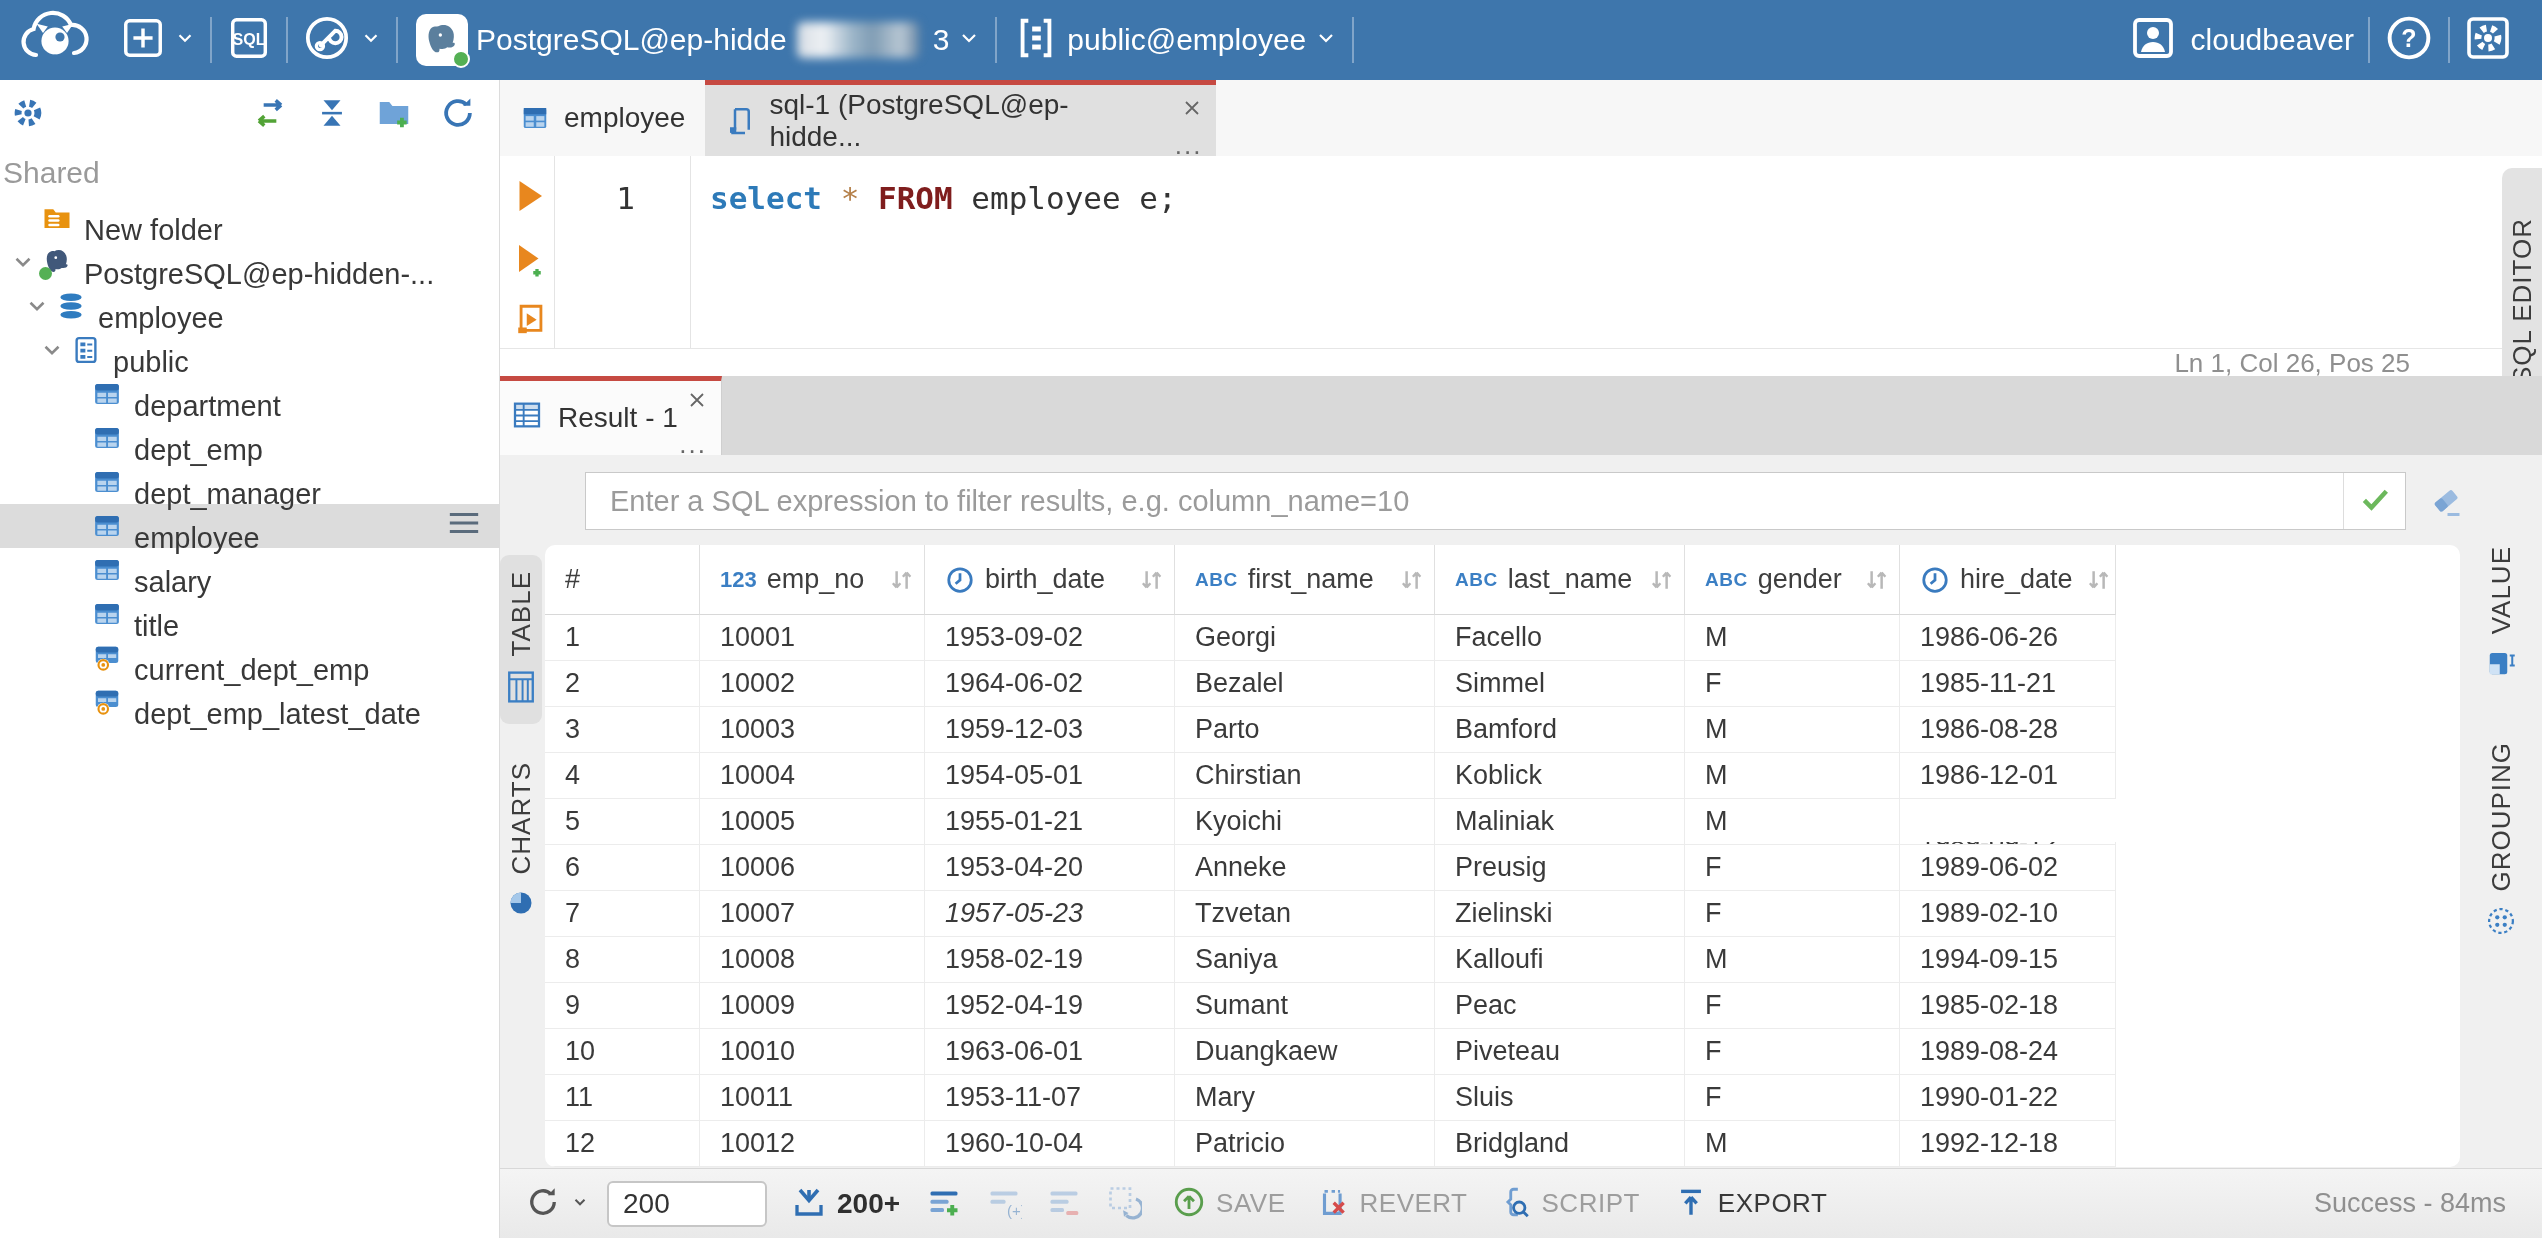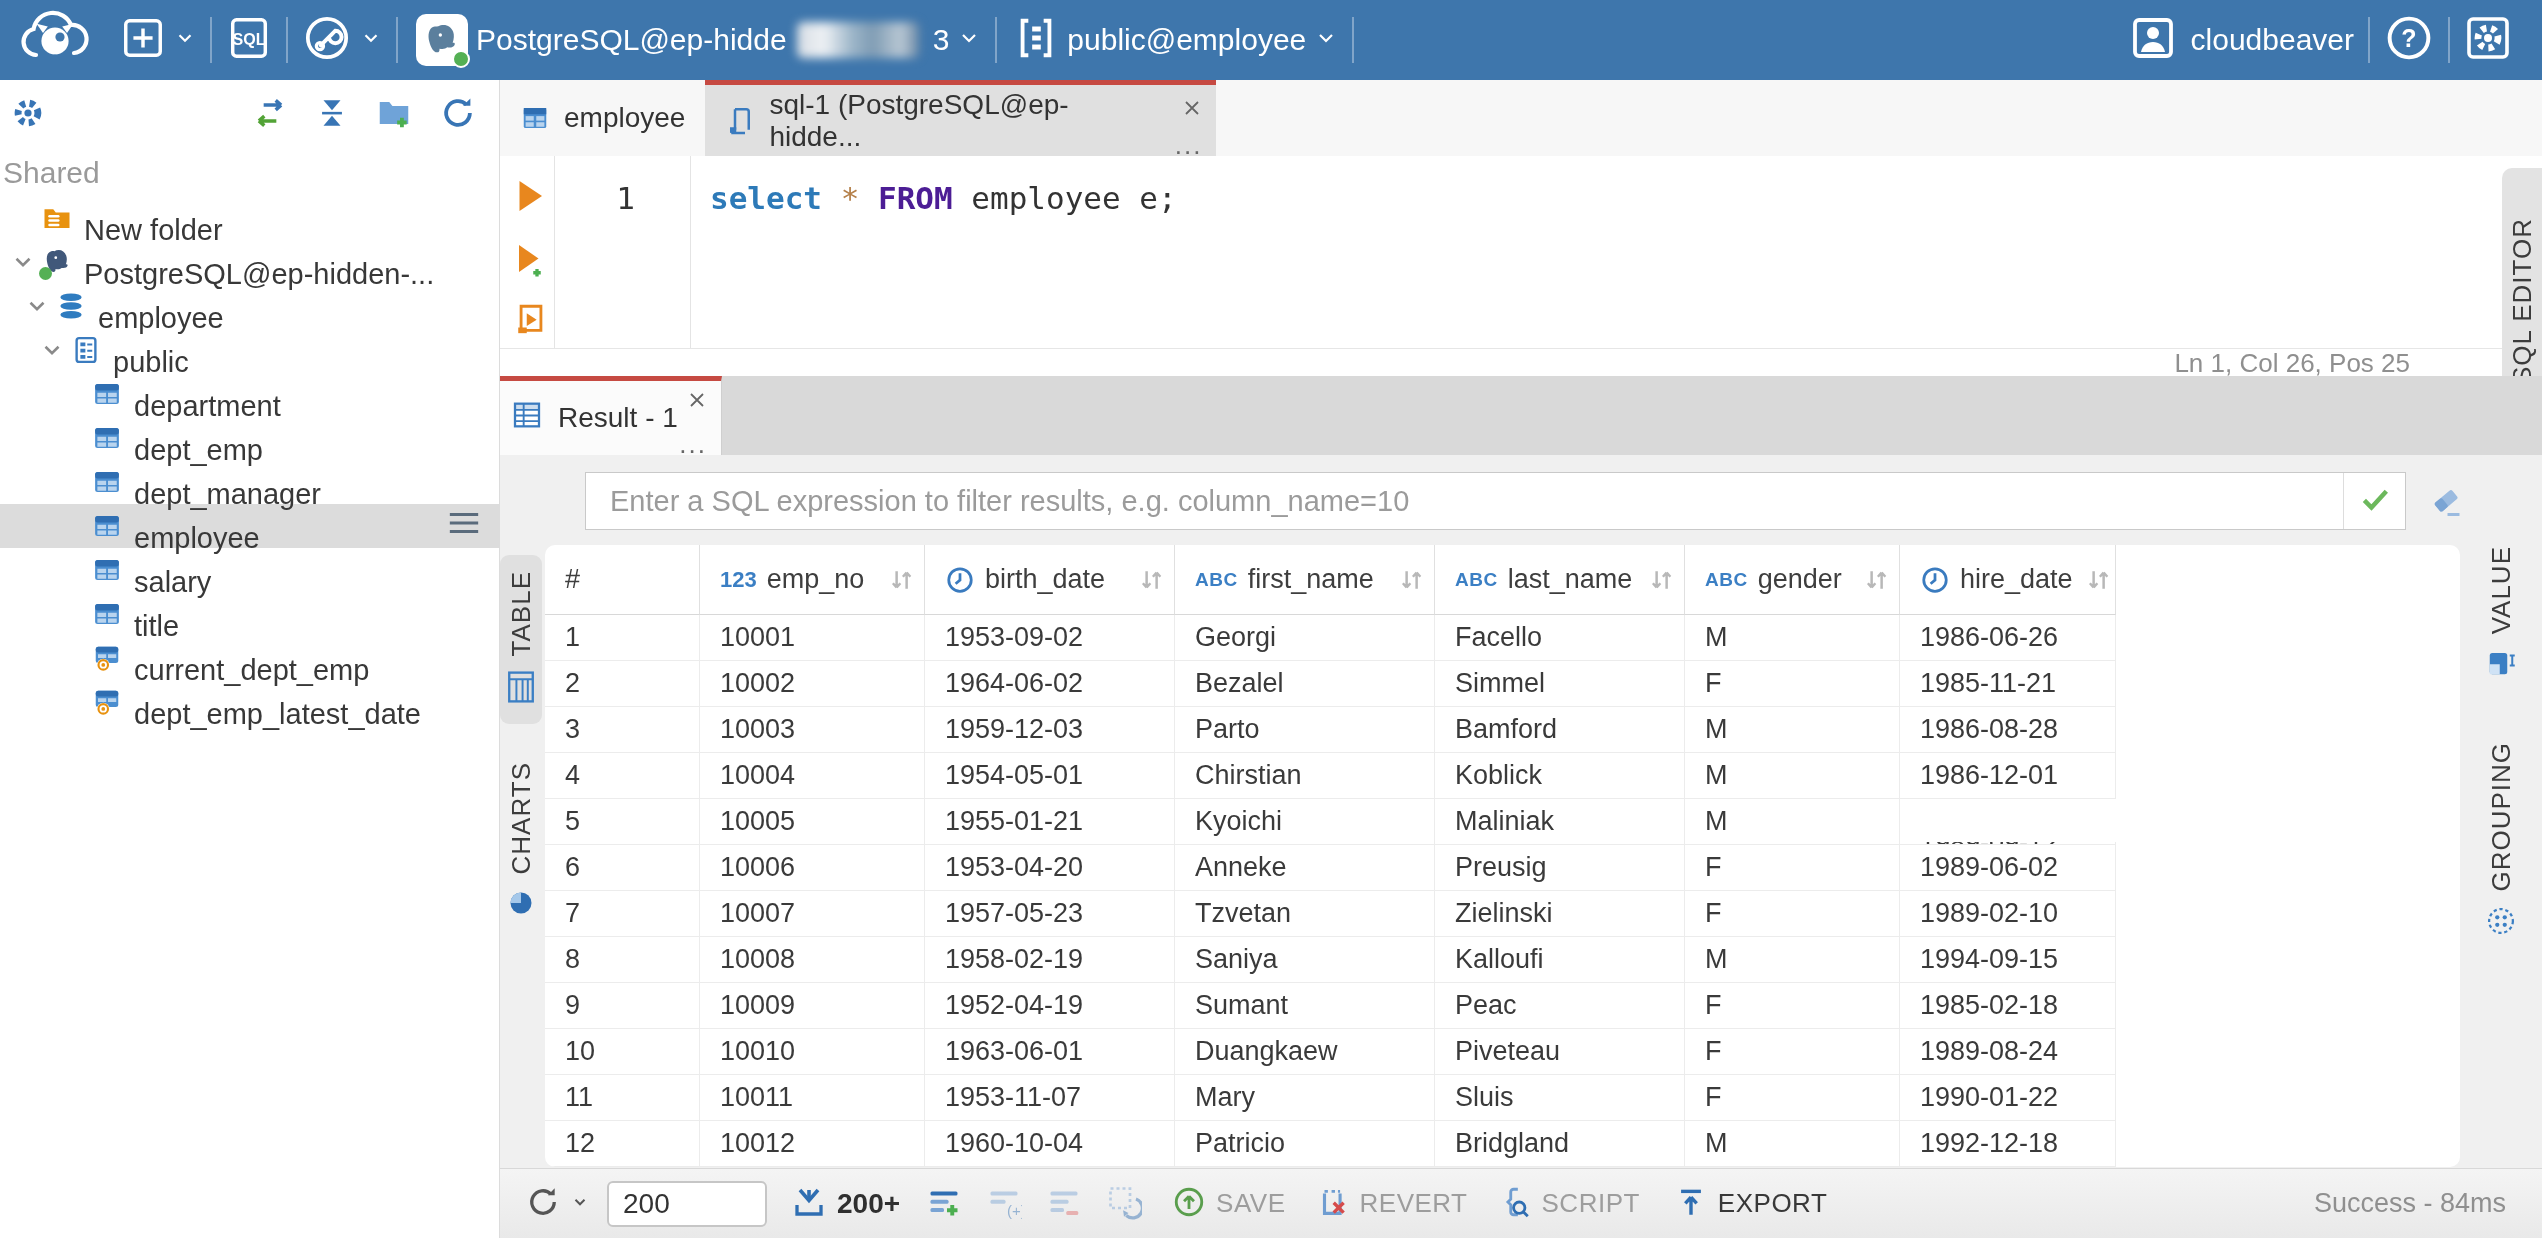--- a/index.html
+++ b/index.html
@@ -47,21 +47,21 @@
 
   
   #editor { position:absolute; left:0; top:76px; width:2042px; height:192px; background:#fff; }
   #exec-rail { position:absolute; left:0; top:0; width:55px; height:100%; border-right:1px solid #e4e4e4; }
   .exec-btn { position:absolute; left:14px; display:flex; }
   #gutter { position:absolute; left:55px; top:0; width:136px; height:100%; border-right:1px solid #e4e4e4; }
   #line-no { position:absolute; right:55px; top:24px; font-family:"DejaVu Sans Mono",monospace; font-size:31px; color:#333; }
   #code { position:absolute; left:210px; top:24px; font-family:"DejaVu Sans Mono",monospace; font-size:31px; white-space:pre; }
   #code .kw  { color:#2d7ab8; font-weight:bold; }
   #code .st  { color:#b5804a; }
-  #code .kw2 { color:#4c1d95; font-weight:bold; }
+  #code .kw2 { color:#7f1d1d; font-weight:bold; }
   #code .pl  { color:#333; }
   #editor-status { position:absolute; left:0; top:268px; width:2042px; height:28px; background:#fff; border-top:1px solid #e6e6e6; }
   #lncol { position:absolute; right:132px; top:0; font-size:26px; color:#8f8f8f; line-height:28px; }
 
   
   .vtext { writing-mode:vertical-rl; transform:rotate(180deg); font-size:26px; color:#3c3c3c; letter-spacing:1px; }
   #sqleditor-rail { position:absolute; right:0; top:88px; width:40px; height:278px; background:#e3e3e3; border-radius:10px 0 0 10px; display:flex; flex-direction:column; align-items:center; justify-content:flex-end; padding:26px 0 16px; gap:16px; }
 
   
   #res-tabstrip { position:absolute; left:0; top:296px; width:2042px; height:79px; background:#d9d9d9; display:flex; }
@@ -725,21 +725,21 @@
           <div class="gcell" style="width: 225px; flex: 0 0 225px;">10006</div>
           <div class="gcell" style="width: 250px; flex: 0 0 250px;">1953-04-20</div>
           <div class="gcell" style="width: 260px; flex: 0 0 260px;">Anneke</div>
           <div class="gcell" style="width: 250px; flex: 0 0 250px;">Preusig</div>
           <div class="gcell" style="width: 215px; flex: 0 0 215px;">F</div>
           <div class="gcell" style="width: 216px; flex: 0 0 216px;">1989-06-02</div>
         </div>
         <div class="grow">
           <div class="gcell" style="width: 155px; flex: 0 0 155px;">7</div>
           <div class="gcell" style="width: 225px; flex: 0 0 225px;">10007</div>
-          <div class="gcell" style="width: 250px; flex: 0 0 250px;">1957-05-23</div>
+          <div class="gcell" style="width: 250px; flex: 0 0 250px; font-style: italic;">1957-05-23</div>
           <div class="gcell" style="width: 260px; flex: 0 0 260px;">Tzvetan</div>
           <div class="gcell" style="width: 250px; flex: 0 0 250px;">Zielinski</div>
           <div class="gcell" style="width: 215px; flex: 0 0 215px;">F</div>
           <div class="gcell" style="width: 216px; flex: 0 0 216px;">1989-02-10</div>
         </div>
         <div class="grow">
           <div class="gcell" style="width: 155px; flex: 0 0 155px;">8</div>
           <div class="gcell" style="width: 225px; flex: 0 0 225px;">10008</div>
           <div class="gcell" style="width: 250px; flex: 0 0 250px;">1958-02-19</div>
           <div class="gcell" style="width: 260px; flex: 0 0 260px;">Saniya</div>

